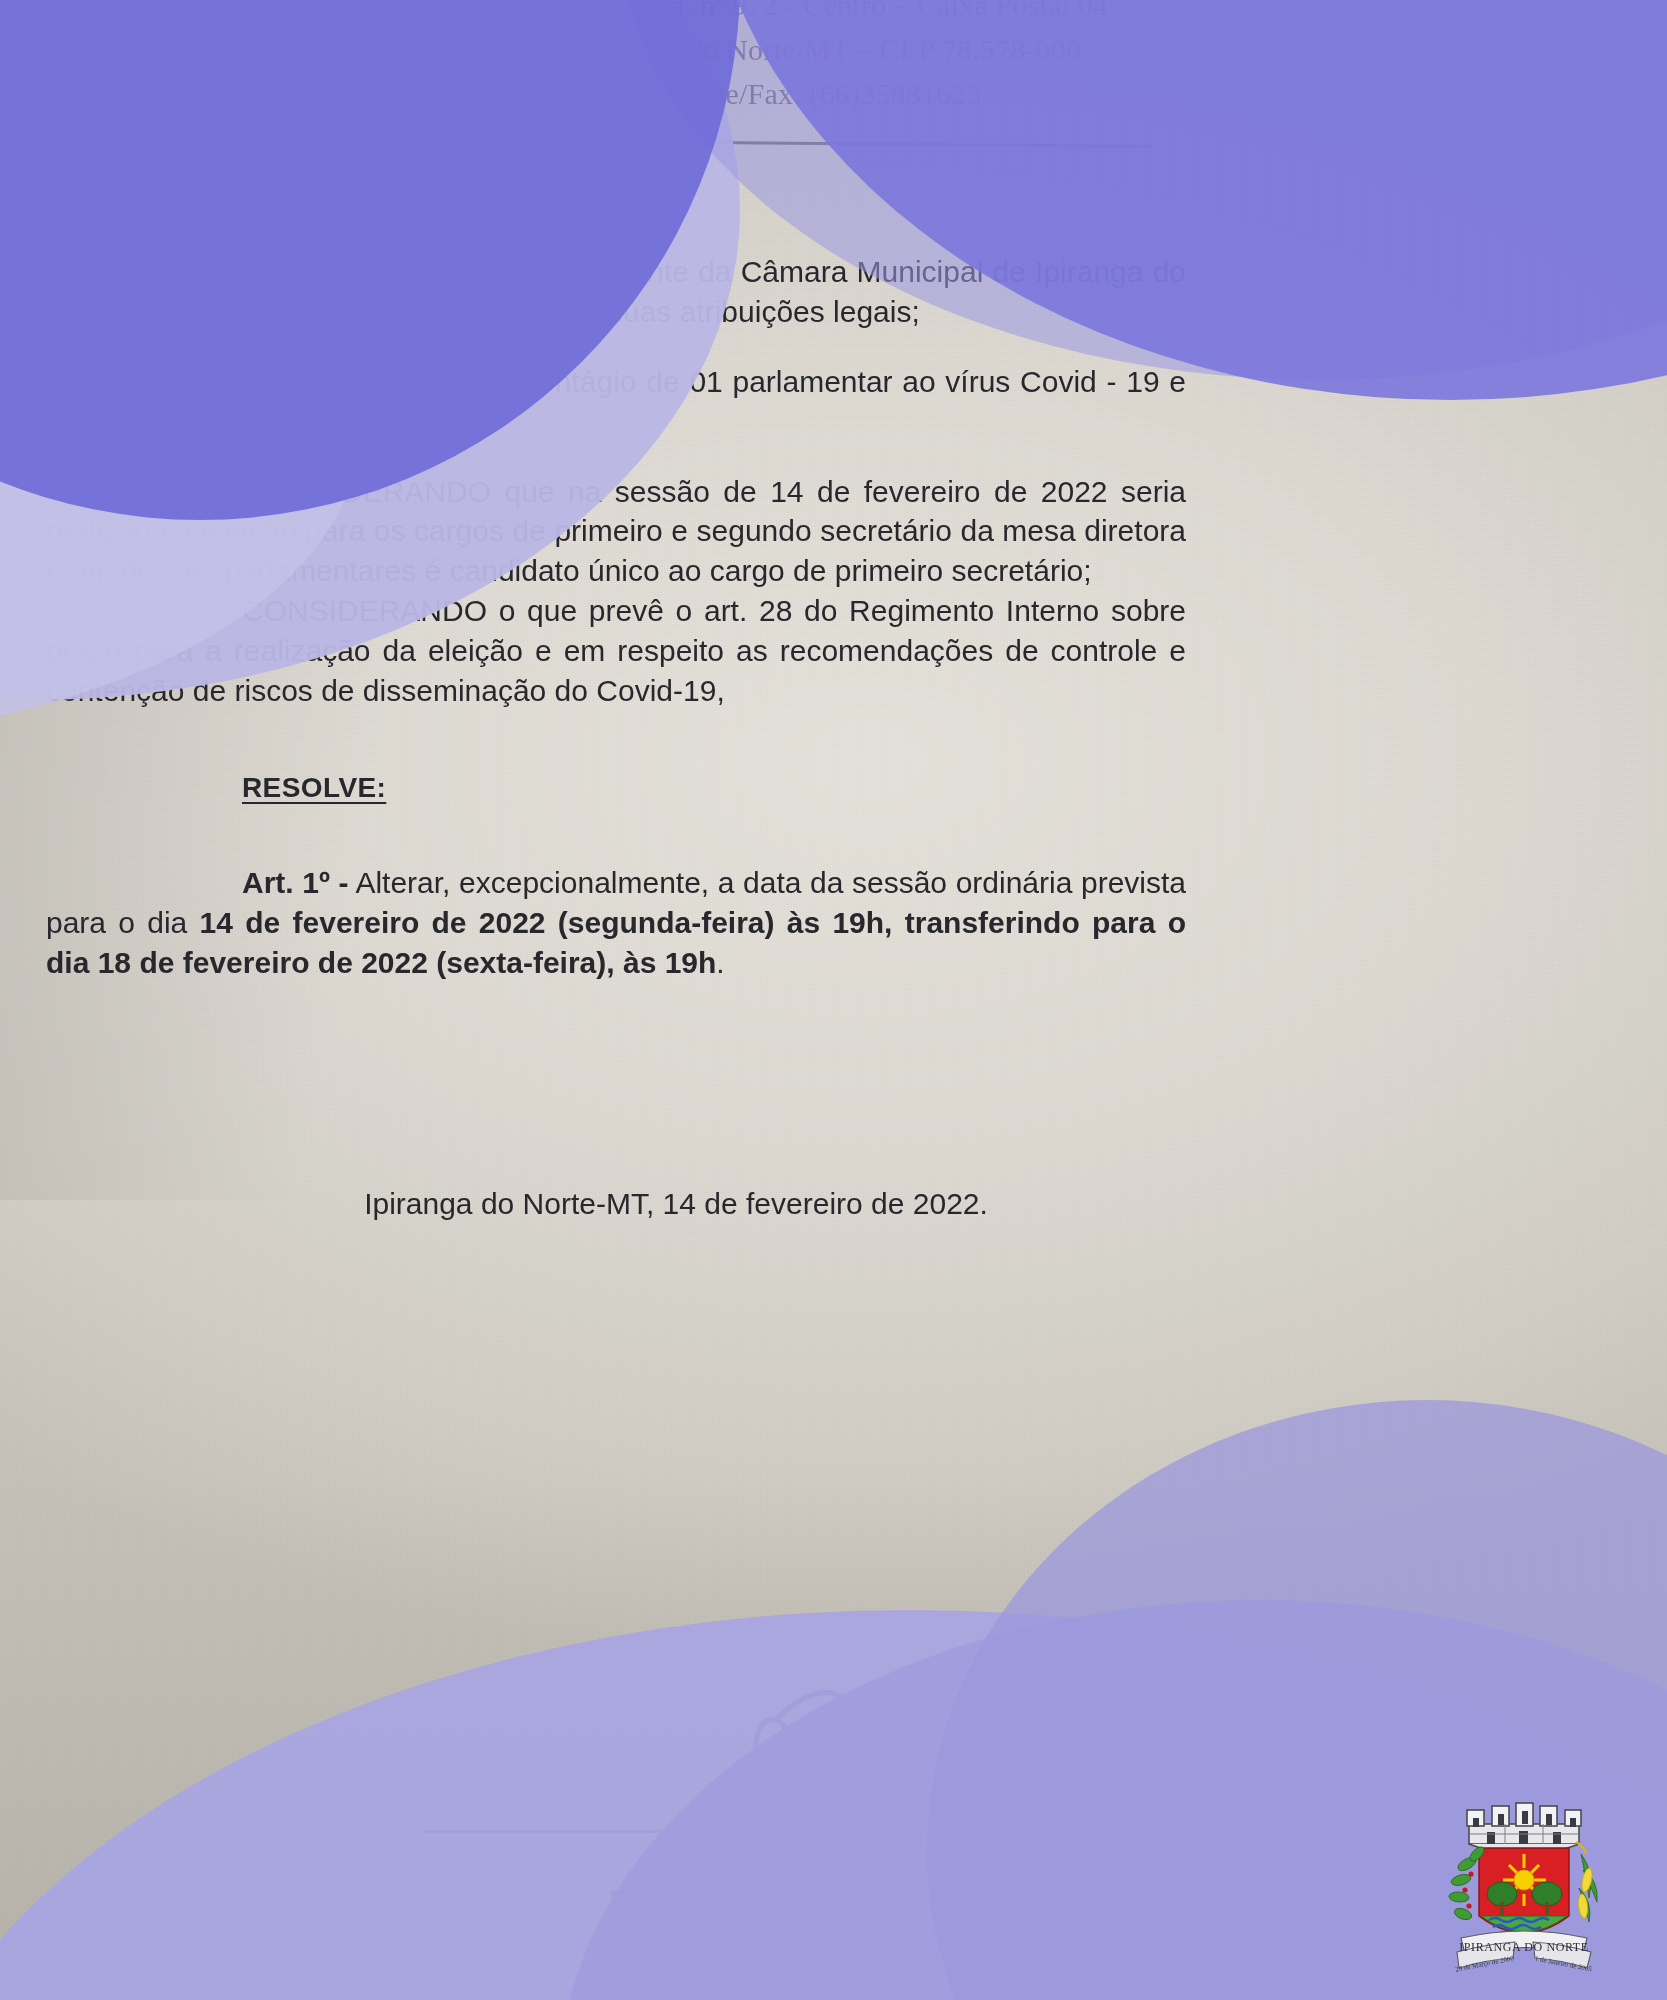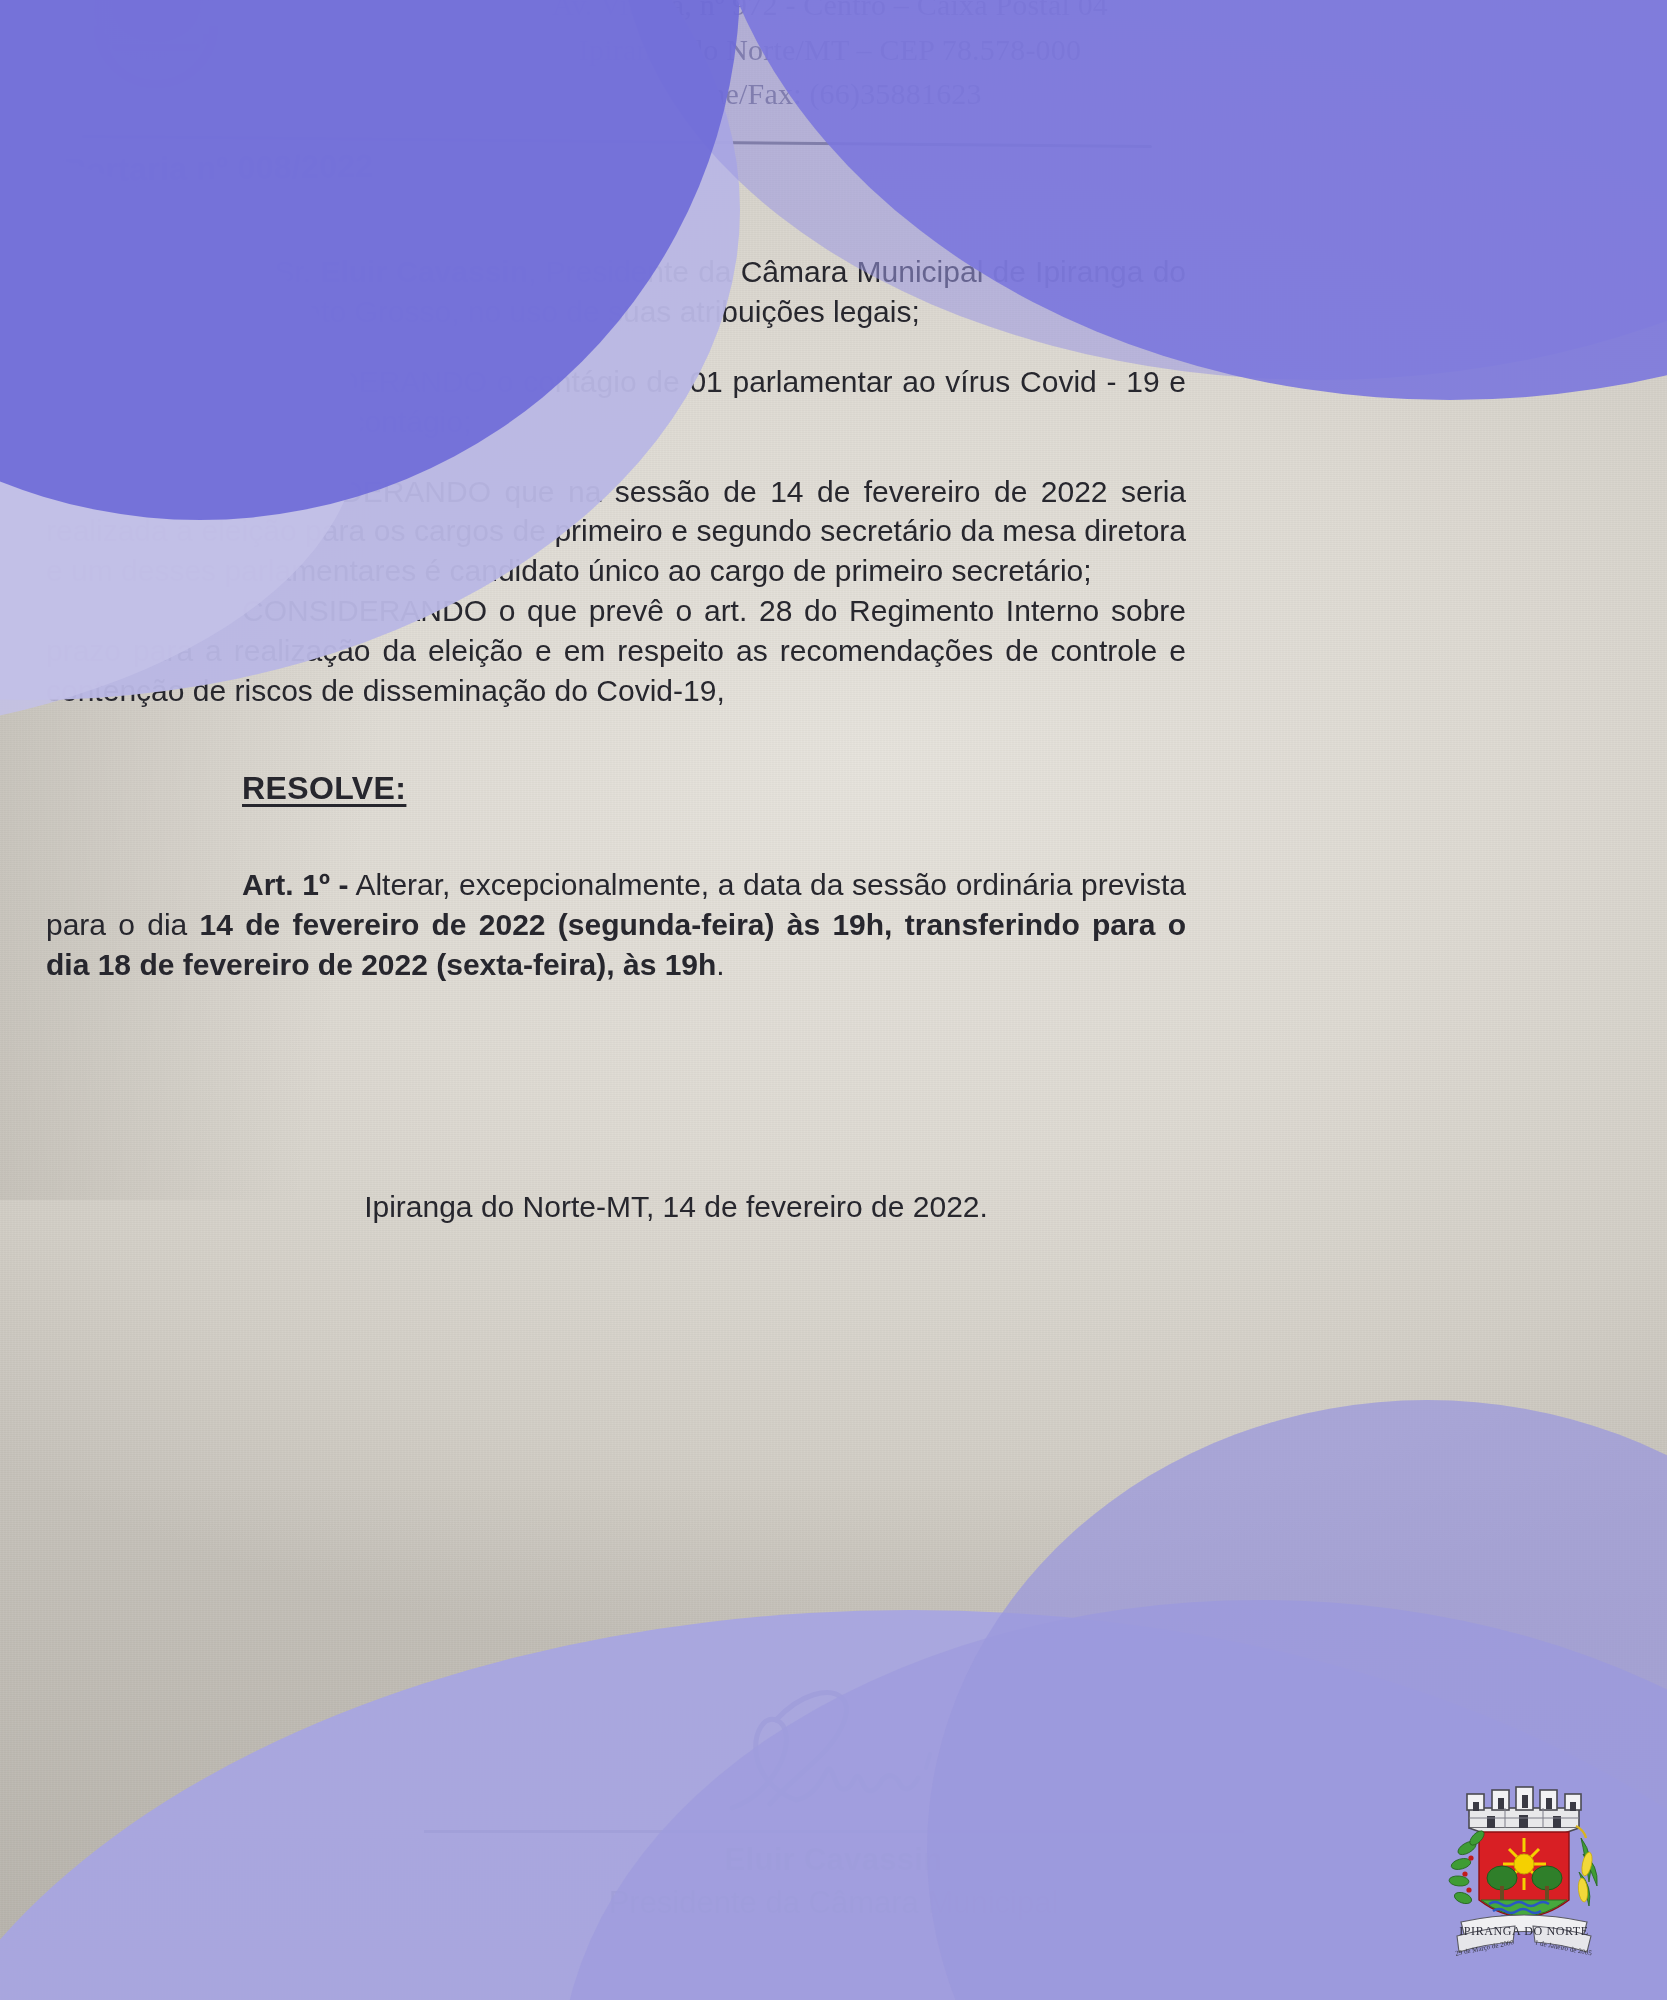--- a/index.html
+++ b/index.html
@@ -161,21 +161,21 @@
   }
   .body p { margin-bottom:0; text-indent:0; }
   .indent { display:inline-block; width:196px; }
   .indent-sm { display:inline-block; width:200px; }
   .gap { height:30px; }
   .gap-lg { height:56px; }
   b, strong { font-weight:bold; }
 
   .resolve {
     margin-left:196px;
-    font-size:32px;
+    font-size:28px;
     font-weight:bold;
     text-decoration:underline;
     text-underline-offset:5px;
     display:inline-block;
     letter-spacing:.4px;
   }
 
   .closing {
     text-align:center;
     padding-left:120px;
@@ -203,21 +203,21 @@
   }
   .sig-role {
     margin-top:7px;
     font-size:31px;
     color:#2e2d3e;
   }
 
   
   .crest-bot {
     position:absolute;
-    right:66px; bottom:36px;
+    right:66px; bottom:20px;
     width:154px; height:178px;
   }
 </style>
 </head>
 <body>
 
 <div id="page">
 
   <div class="paper"></div>
   <div class="paper-noise"></div>

